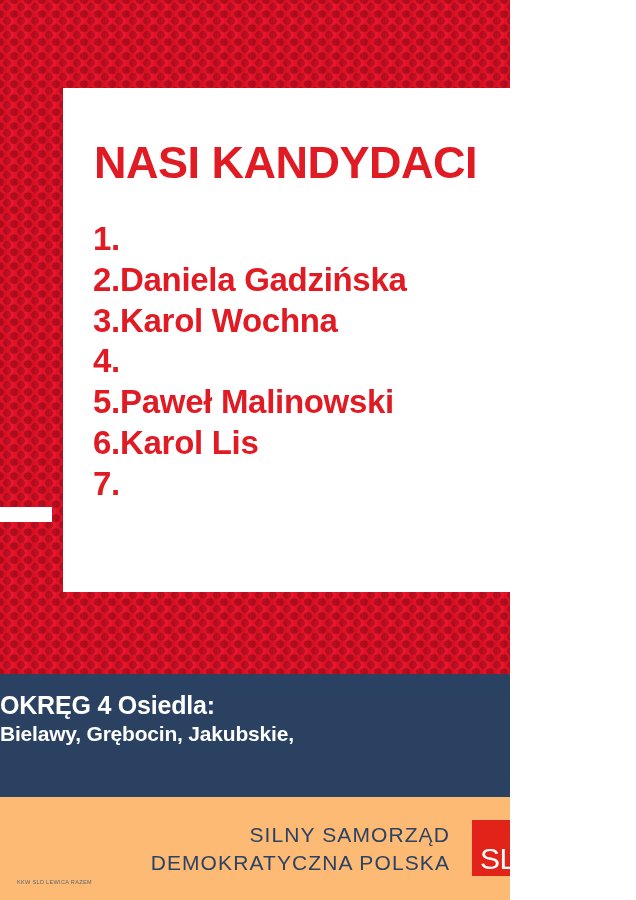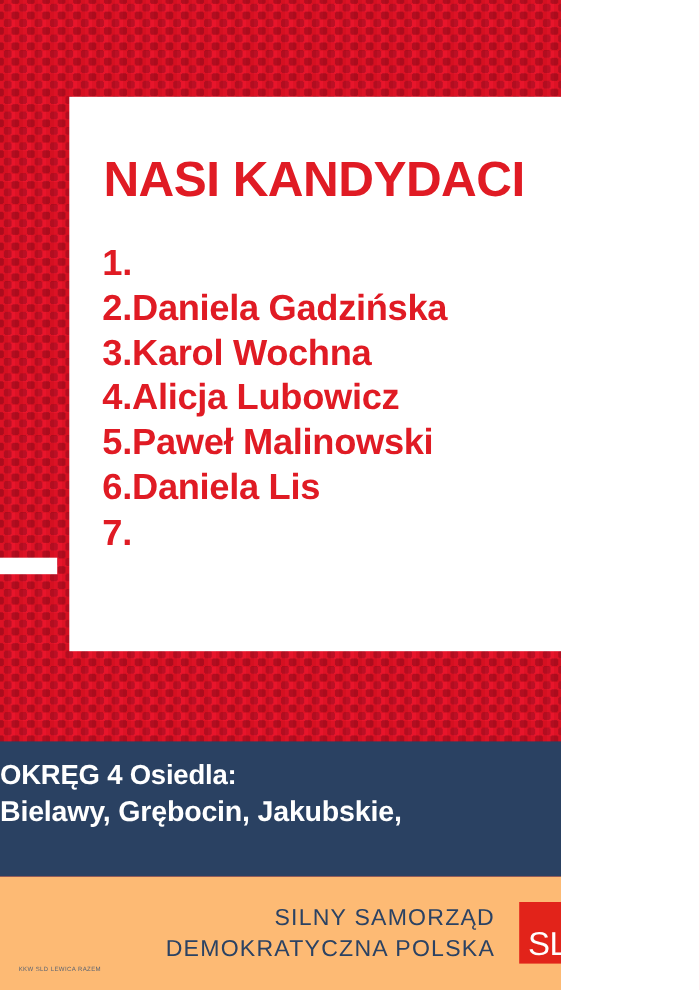--- a/index.html
+++ b/index.html
@@ -109,21 +109,21 @@
     color: #ffffff;
     text-align: left;
   }
   .district-title {
     font-size: 25px;
     font-weight: bold;
     padding-top: 17px;
     letter-spacing: -0.2px;
   }
   .district-line {
-    font-size: 26px;
+    font-size: 21px;
     font-weight: bold;
     line-height: 1.32;
     letter-spacing: -0.2px;
   }
   .district-line:first-of-type { margin-top: 4px; }
 
   
   .footer {
     position: absolute;
     left: 0;
@@ -214,29 +214,28 @@
       <li class="candidate-row">
         <span class="cand-num">2.</span>
         <span class="cand-name">Daniela Gadzińska</span>
       </li>
       <li class="candidate-row">
         <span class="cand-num">3.</span>
         <span class="cand-name">Karol Wochna</span>
       </li>
       <li class="candidate-row">
         <span class="cand-num">4.</span>
-        <span class="cand-name">Alicja Lubowicz</span>
       </li>
       <li class="candidate-row">
         <span class="cand-num">5.</span>
         <span class="cand-name">Paweł Malinowski</span>
       </li>
       <li class="candidate-row">
         <span class="cand-num">6.</span>
-        <span class="cand-name">Daniela Lis</span>
+        <span class="cand-name">Karol Lis</span>
       </li>
       <li class="candidate-row">
         <span class="cand-num">7.</span>
       </li>
     </ul>
   </div>
 
   <div class="district-band">
     <div class="district-title">OKRĘG 4 Osiedla:</div>
     <div class="district-line">Bielawy, Grębocin, Jakubskie,</div>

